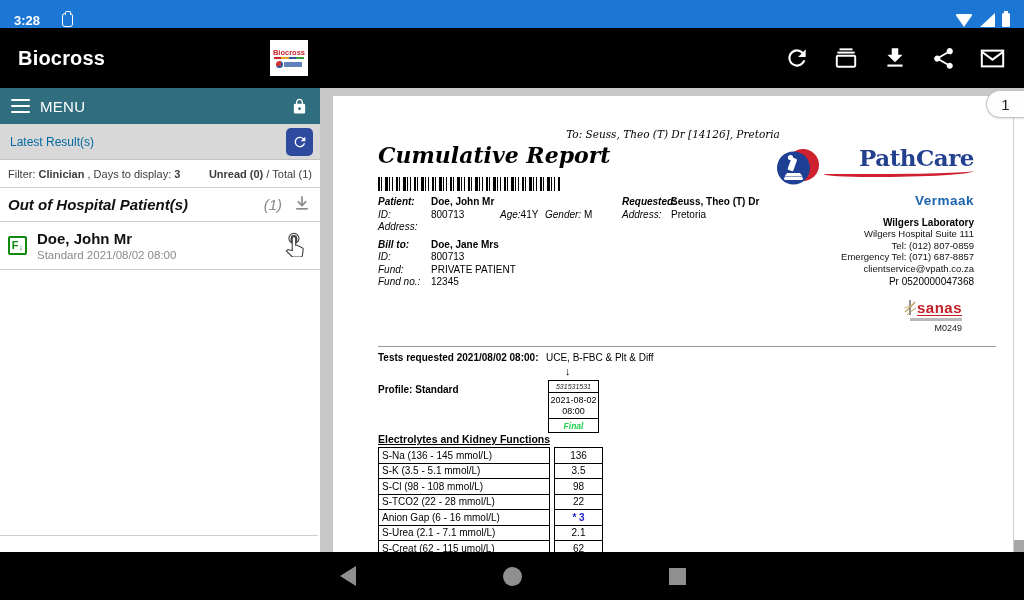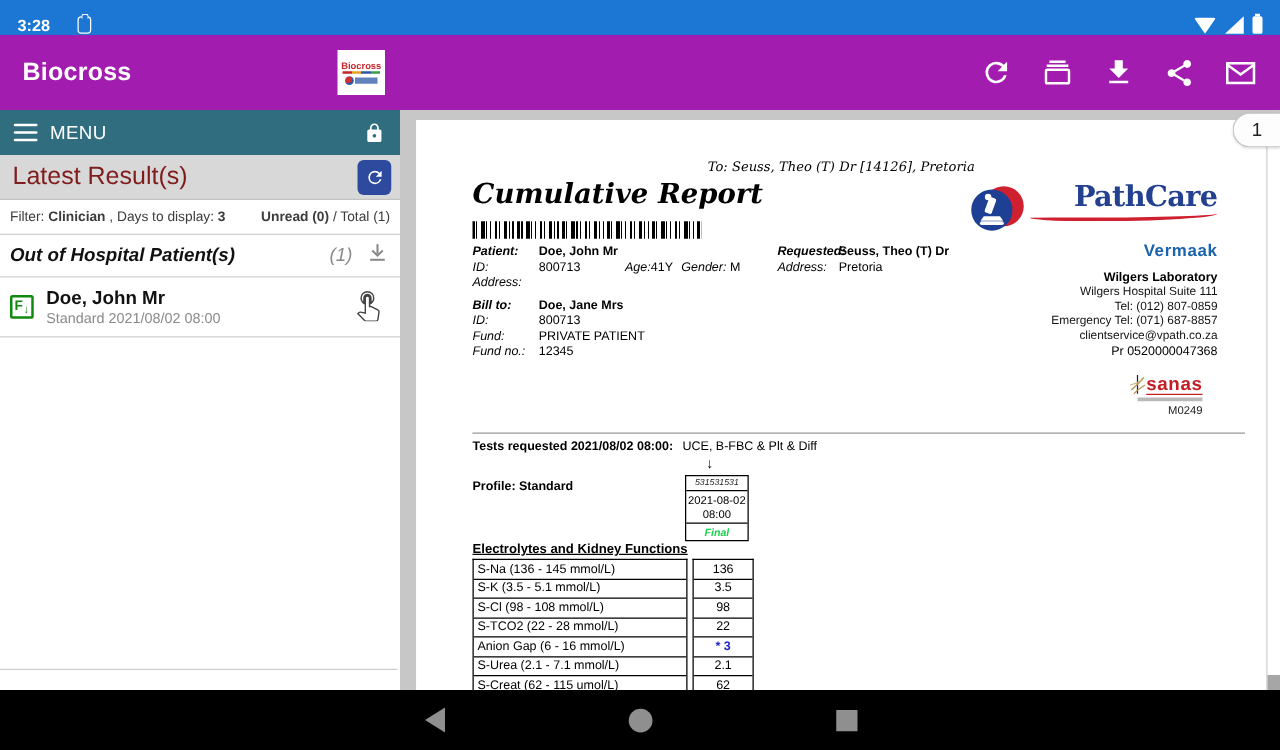--- a/index.html
+++ b/index.html
@@ -12,40 +12,40 @@
   .status-time { font-size:13px; font-weight:bold; margin-left:14px; }
   .notif-icon { width:11px; height:14px; border:1.6px solid #fff; border-radius:3px; margin-left:22px; position:relative; }
   .notif-icon::after { content:""; position:absolute; left:2px; top:-3px; width:4px; height:3px; background:#1b76d4; border:1.6px solid #fff; border-bottom:none; border-radius:2px 2px 0 0; }
   .status-right { margin-left:auto; display:flex; align-items:center; gap:7px; margin-right:14px; }
   .wifi-icon { width:0; height:0; border-left:9px solid transparent; border-right:9px solid transparent; border-top:13px solid #fff; border-radius:3px; }
   .signal-icon { width:0; height:0; border-left:15px solid transparent; border-bottom:14px solid #fff; }
   .battery-icon { width:8px; height:14px; background:#fff; border-radius:1.5px; position:relative; }
   .battery-icon::before { content:""; position:absolute; top:-2px; left:2px; width:4px; height:2px; background:#fff; }
 
   
-  .app-bar { position:absolute; left:0; top:28px; width:1024px; height:60px; background:#a21caf; display:flex; align-items:center; }
+  .app-bar { position:absolute; left:0; top:28px; width:1024px; height:60px; background:#000000; display:flex; align-items:center; }
   .app-title { color:#fff; font-size:20px; font-weight:bold; margin-left:18px; letter-spacing:0.2px; }
   .app-logo { position:absolute; left:270px; top:12px; width:38px; height:36px; background:#fff; display:flex; flex-direction:column; align-items:center; justify-content:center; padding:2px; }
   .app-logo .lg-word { color:#c6252b; font-size:7.5px; font-weight:bold; line-height:8px; }
   .app-logo .lg-bar { width:30px; height:2px; background:linear-gradient(90deg,#c6252b 0 25%,#e8a020 25% 50%,#2c57a5 50% 75%,#3a9a46 75% 100%); }
   .app-logo .lg-row { display:flex; align-items:center; gap:1px; margin-top:2px; }
   .app-logo .lg-dot { width:7px; height:7px; border-radius:50%; background:radial-gradient(circle at 35% 35%, #d03030 0 45%, #2c57a5 46% 100%); }
   .app-logo .lg-txt { width:18px; height:5px; background:#2c57a5; opacity:.75; }
   .app-actions { margin-left:auto; display:flex; align-items:center; gap:23px; margin-right:18px; }
   .app-actions svg { display:block; }
 
   
   .sidebar { position:absolute; left:0; top:88px; width:320px; height:512px; background:#fff; }
   .menu-bar { height:36px; background:#2f6d7f; display:flex; align-items:center; color:#fff; }
   .hamburger { width:19px; margin-left:11px; display:flex; flex-direction:column; gap:3.5px; cursor:pointer; }
   .hamburger span { display:block; height:2.4px; background:#fff; border-radius:1px; }
   .menu-label { font-size:15px; margin-left:10px; letter-spacing:0.3px; }
   .menu-lock { margin-left:auto; margin-right:12px; display:flex; }
   .panel-header { height:36px; background:#d8d8d8; border-bottom:1px solid #c2c2c2; display:flex; align-items:center; }
-  .panel-title { font-size:20px; color:#7f1d1d; margin-left:10px; }
+  .panel-title { font-size:12px; color:#0369a1; margin-left:10px; }
   .refresh-btn { margin-left:auto; margin-right:7px; width:27px; height:28px; background:#2e4a9e; border-radius:5px; display:flex; align-items:center; justify-content:center; cursor:pointer; }
   .filter-row { height:28px; display:flex; align-items:center; font-size:11px; color:#3c3c3c; border-bottom:1px solid #cfcfcf; padding:0 8px; }
   .filter-left b { font-weight:bold; }
   .filter-right { margin-left:auto; color:#3c3c3c; }
   .filter-right b { font-weight:bold; }
   .section-row { height:34px; display:flex; align-items:center; border-bottom:1px solid #cfcfcf; padding:0 8px;font-style:italic; }
   .section-title { font-size:15px; font-weight:bold; color:#111; }
   .section-count { margin-left:auto; font-size:15px; color:#8a8a8a; margin-right:10px; }
   .patient-row { height:48px; display:flex; align-items:center; border-bottom:1px solid #cfcfcf; padding:0 8px; cursor:pointer; }
   .f-icon { width:19px; height:19px; border:2px solid #0f8a0f; border-radius:2px; color:#0f8a0f; font-size:11px; font-weight:bold; display:flex; align-items:center; justify-content:center; line-height:1; }

